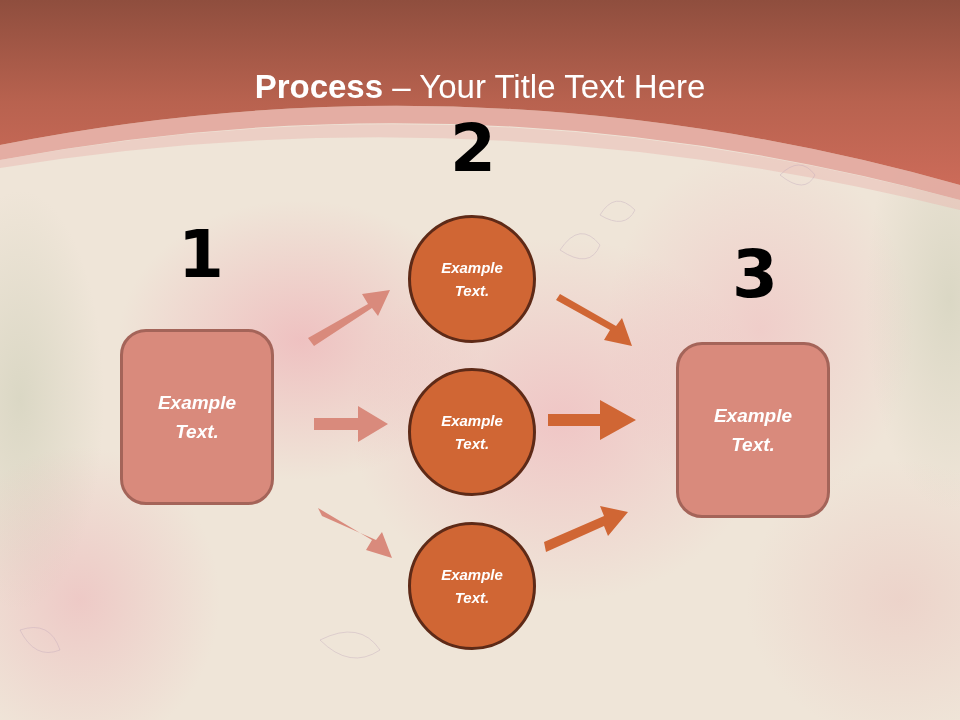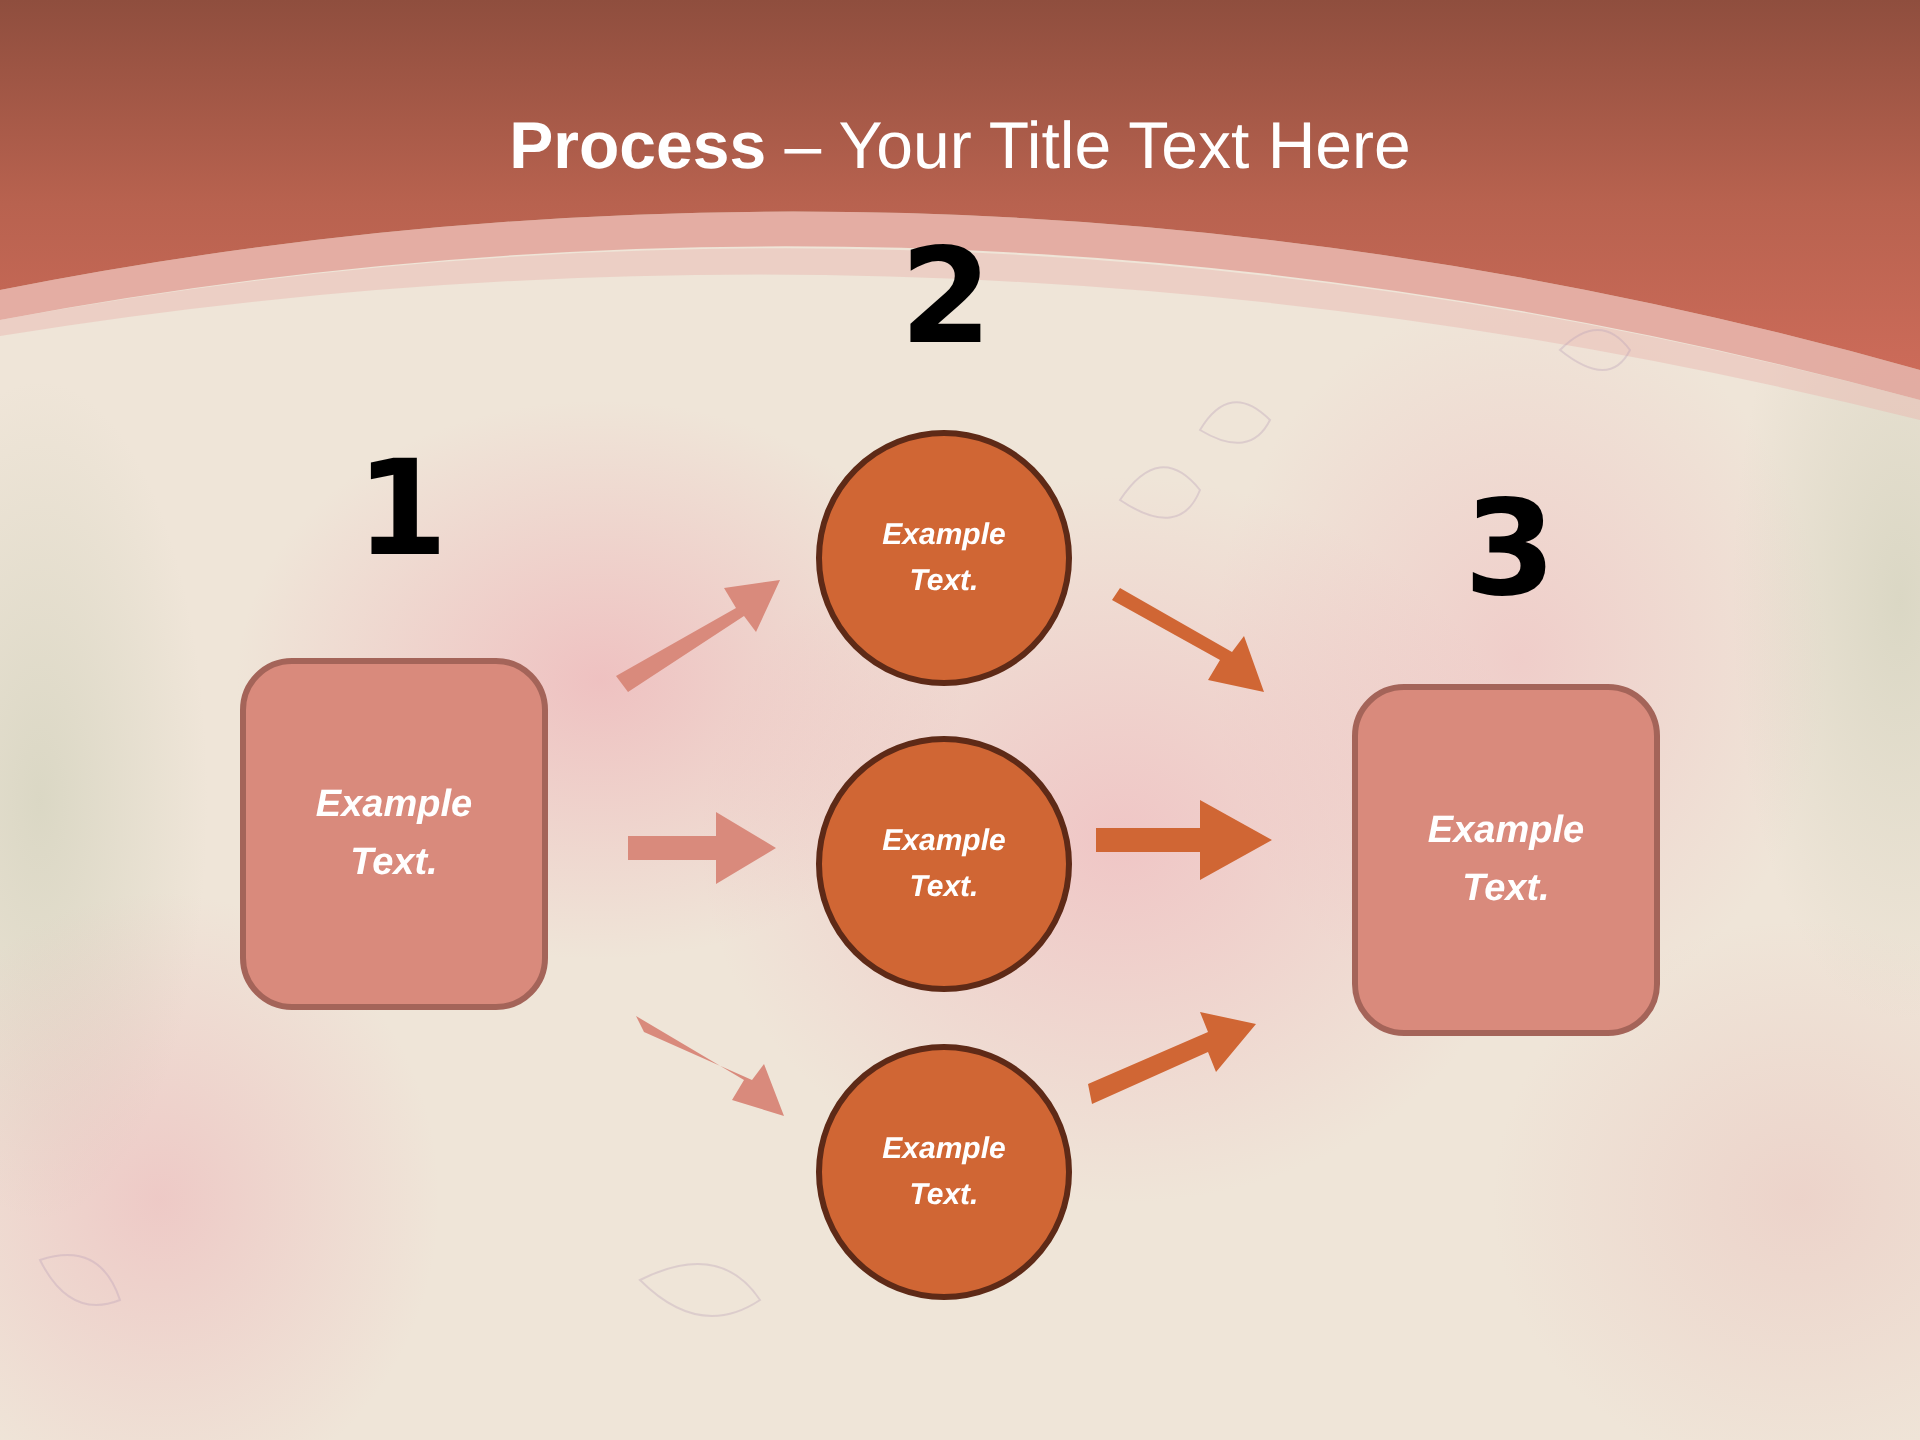--- a/index.html
+++ b/index.html
@@ -9,21 +9,21 @@
       radial-gradient(ellipse 260px 200px at 300px 340px, rgba(238,150,165,0.45), transparent 70%),
       radial-gradient(ellipse 300px 260px at 560px 420px, rgba(240,160,175,0.45), transparent 70%),
       radial-gradient(ellipse 220px 260px at 760px 330px, rgba(240,170,180,0.40), transparent 70%),
       radial-gradient(ellipse 200px 220px at 80px 600px, rgba(235,150,165,0.35), transparent 70%),
       radial-gradient(ellipse 220px 200px at 900px 600px, rgba(230,170,170,0.30), transparent 70%),
       radial-gradient(ellipse 120px 300px at 20px 400px, rgba(180,190,160,0.35), transparent 70%),
       radial-gradient(ellipse 120px 300px at 950px 300px, rgba(180,190,160,0.35), transparent 70%),
       #efe5d8;
   }
   .bg-svg { position:absolute; left:0; top:0; }
-  .title { position:absolute; left:0; top:54px; width:960px; text-align:center; color:#ffffff; font-size:33px; }
+  .title { position:absolute; left:0; top:68px; width:960px; text-align:center; color:#ffffff; font-size:33px; }
   .title b { font-weight:bold; }
   .num { position:absolute; font-family:"DejaVu Sans", sans-serif; font-weight:bold; font-size:66px; color:#000; line-height:1; }
   .box { position:absolute; width:154px; height:176px; background:#d98a7c; border:3px solid #a46459; border-radius:26px; box-sizing:border-box; display:flex; align-items:center; justify-content:center; text-align:center; color:#fff; font-style:italic; font-weight:bold; font-size:19px; line-height:29px; }
   .circle { position:absolute; width:128px; height:128px; border-radius:50%; background:#d06634; border:3px solid #5e2a17; box-sizing:border-box; display:flex; align-items:center; justify-content:center; text-align:center; color:#fff; font-style:italic; font-weight:bold; font-size:15px; line-height:23px; }
   .arrows { position:absolute; left:0; top:0; }
 </style>
 </head>
 <body>
 
 <div class="slide">

